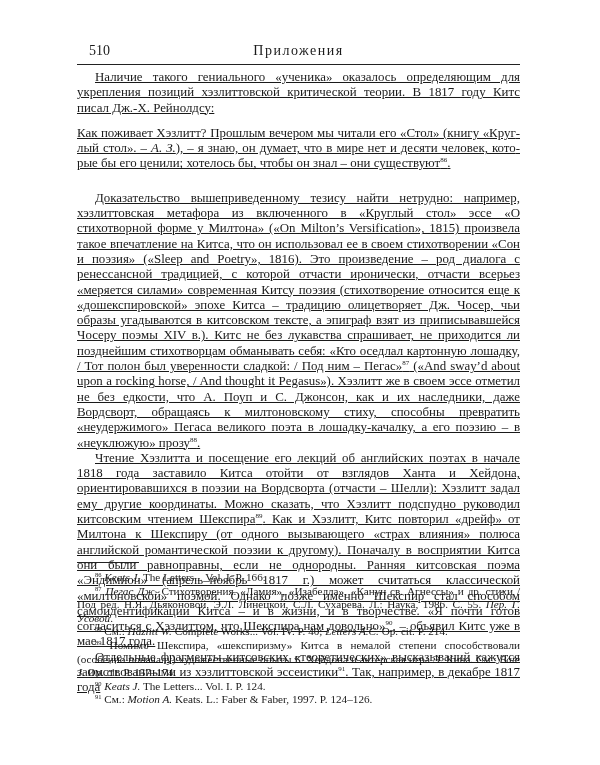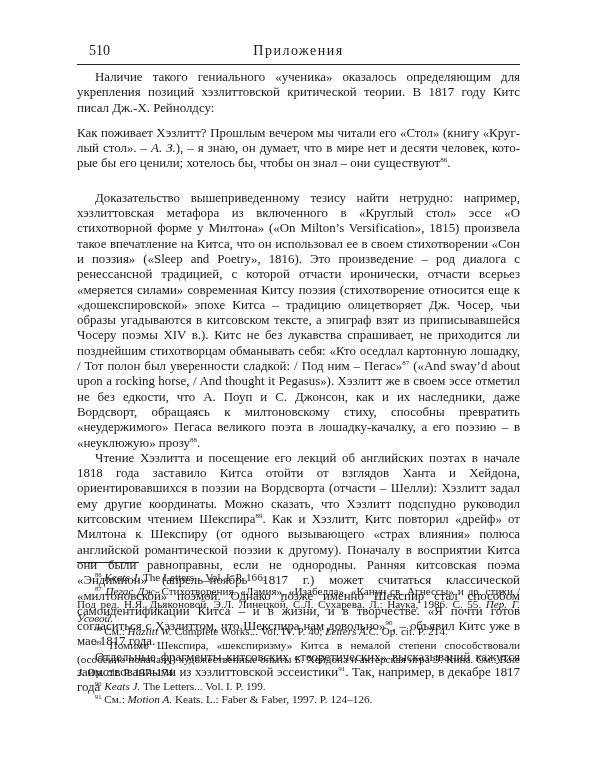--- a/index.html
+++ b/index.html
@@ -4,21 +4,21 @@
 <style>
   html, body { margin: 0; padding: 0; background: #ffffff; }
   body { width: 600px; height: 765px; position: relative; overflow: hidden;
          font-family: "Liberation Serif", "DejaVu Serif", serif; color: #1a1a1a; }
   .page { position: absolute; left: 77px; top: 40px; width: 443px; }
   .running-head { position: relative; height: 22px; font-size: 14px; }
   .page-num { position: absolute; left: 12px; top: 3px; }
   .section-title { position: absolute; left: 0; right: 0; top: 3px; text-align: center; letter-spacing: 1.5px; }
   .head-rule { position: absolute; left: 0; right: 0; top: 24px; height: 0; border-top: 1.3px solid #222; }
   .body { position: absolute; top: 30px; left: 0; width: 443px; font-size: 12.9px; line-height: 15.3px; text-align: justify; hyphens: manual; }
-  .body p { margin: 0; text-indent: 18px; }
+  .body p { margin: 0; text-indent: 18px; text-decoration: underline; }
   .body p.quote { text-indent: 0; margin: 10px 0 10px 0; }
   .body p.after-quote { margin-top: 19px; }
   sup { font-size: 7px; line-height: 0; vertical-align: 5px; }
   .fn-rule { position: absolute; left: 0; top: 522px; width: 62px; border-top: 1px solid #222; }
   .footnotes { position: absolute; top: 531px; left: 0; width: 443px; font-size: 11.2px; line-height: 13.6px; text-align: justify; }
   .footnotes p { margin: 0; text-indent: 18px; }
   .footnotes sup { font-size: 6.5px; vertical-align: 4px; }
   i { font-style: italic; }
 </style>
 </head>
@@ -48,18 +48,18 @@
 
   <div class="footnotes">
     <p><sup>86</sup> <i>Keats J.</i><span> The Letters... Vol. I. P. 166.</span></p>
 
     <p><sup>87</sup> <i>Пегас Дж.</i><span> Стихотворения. «Ламия», «Изабелла», «Канун св. Агнессы» и др. стихи / Под ред. Н.Я. Дьяконовой, Э.Л. Линецкой, С.Л. Сухарева. Л.: Наука, 1986. С. 55. </span><i>Пер. Г. Усовой</i><span>.</span></p>
 
     <p><sup>88</sup> <span>См.: </span><i>Hazlitt W.</i><span> Complete Works... Vol. IV. P. 40; </span><i>Letters A.C.</i><span> Op. cit. P. 214.</span></p>
 
     <p><sup>89</sup> <span>Помимо Шекспира, «шекспиризму» Китса в немалой степени способствовали (особен­но поначалу) художественные опыты Б. Хейдона и актерская игра Э. Кина. См.: </span><i>Bate J.</i><span> Op. cit. P. 157–174.</span></p>
 
-    <p><sup>90</sup> <i>Keats J.</i><span> The Letters... Vol. I. P. 199.</span></p>
+    <p><sup>90</sup> <i>Keats J.</i><span> The Letters... Vol. I. P. 124.</span></p>
 
     <p><sup>91</sup> <span>См.: </span><i>Motion A.</i><span> Keats. L.: Faber &amp; Faber, 1997. P. 124–126.</span></p>
   </div>
 
 </div>
 
 </body></html>

